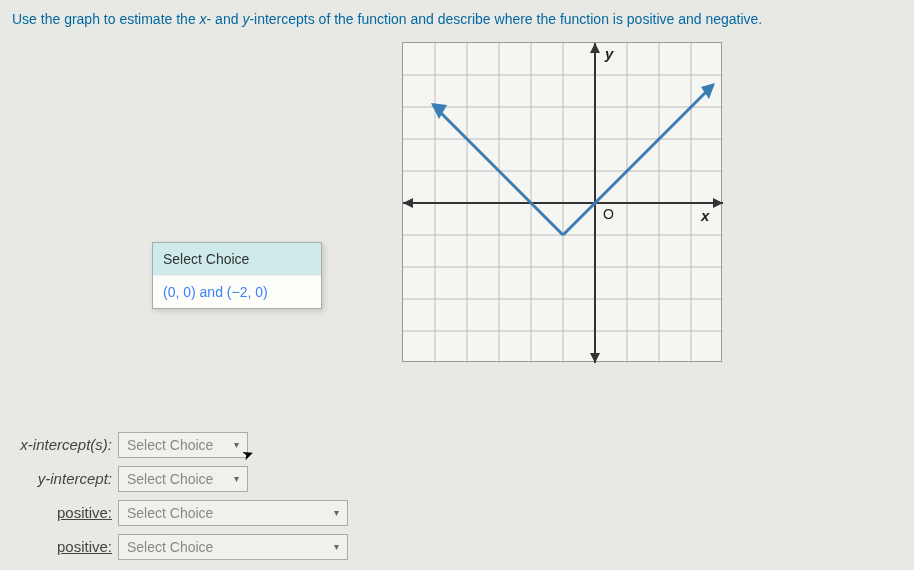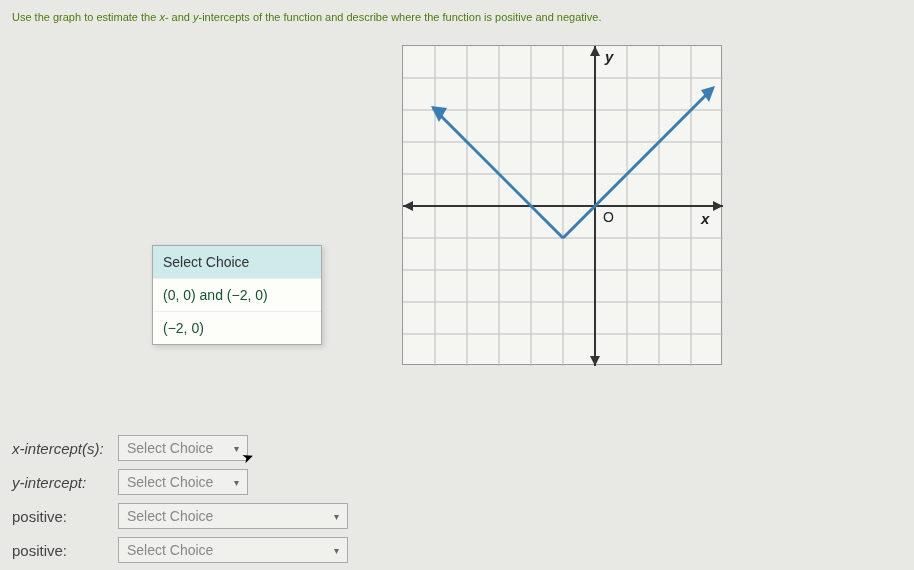--- a/index.html
+++ b/index.html
@@ -6,23 +6,23 @@
     body {
       font-family: Arial, sans-serif;
       background: #e8e8e5;
       width: 914px;
       height: 570px;
       padding: 10px 12px;
       color: #333;
       position: relative;
     }
     .question {
-      font-size: 11px;
-      color: #4d7c0f;
-      margin-bottom: 20px;
+      font-size: 14px;
+      color: #0369a1;
+      margin-bottom: 12px;
       line-height: 1.4;
     }
     .question em { font-style: italic; }
     .content-area {
       position: relative;
       height: 480px;
     }
     .graph-container {
       position: absolute;
       left: 390px;
@@ -38,21 +38,21 @@
       top: 200px;
       width: 170px;
       background: #fdfdfa;
       border: 1px solid #aaa;
       box-shadow: 2px 2px 6px rgba(0,0,0,0.15);
       z-index: 10;
     }
     .dropdown-option {
       padding: 8px 10px;
       font-size: 14px;
-      color: #14532d;
+      color: #3b82f6;
       border-bottom: 1px solid #eee;
       cursor: pointer;
     }
     .dropdown-option:last-child { border-bottom: none; }
     .dropdown-option.header {
       background: #cfeaea;
       color: #333;
       font-weight: normal;
     }
     .answer-rows {
@@ -64,23 +64,23 @@
       display: flex;
       align-items: center;
       margin-bottom: 8px;
     }
     .answer-label {
       font-size: 15px;
       color: #444;
       margin-right: 6px;
       font-style: italic;
       min-width: 100px;
-      text-align: left;
-    }
-    .answer-label.plain { font-style: normal; }
+      text-align: right;
+    }
+    .answer-label.plain { font-style: normal; text-decoration: underline; }
     .select-box {
       border: 1px solid #aaa;
       background: #f0f0ed;
       padding: 4px 8px;
       font-size: 14px;
       color: #888;
       min-width: 130px;
       display: flex;
       justify-content: space-between;
       align-items: center;
@@ -155,21 +155,20 @@
 
       <text x="202" y="16" font-size="15" font-weight="bold" fill="#222" font-style="italic">y</text>
       <text x="298" y="178" font-size="15" font-weight="bold" fill="#222" font-style="italic">x</text>
       <text x="200" y="176" font-size="14" fill="#222">O</text>
     </svg>
   </div>
 
   <div class="dropdown-popup">
     <div class="dropdown-option header">Select Choice</div>
     <div class="dropdown-option">(0, 0) and (−2, 0)</div>
-    <div class="dropdown-option">(−2, 0)</div>
   </div>
 
   <div class="answer-rows">
     <div class="answer-row">
       <span class="answer-label">x-intercept(s):</span>
       <div class="select-box">
         <span>Select Choice</span>
         <span class="chevron">▾</span>
       </div>
     </div>

